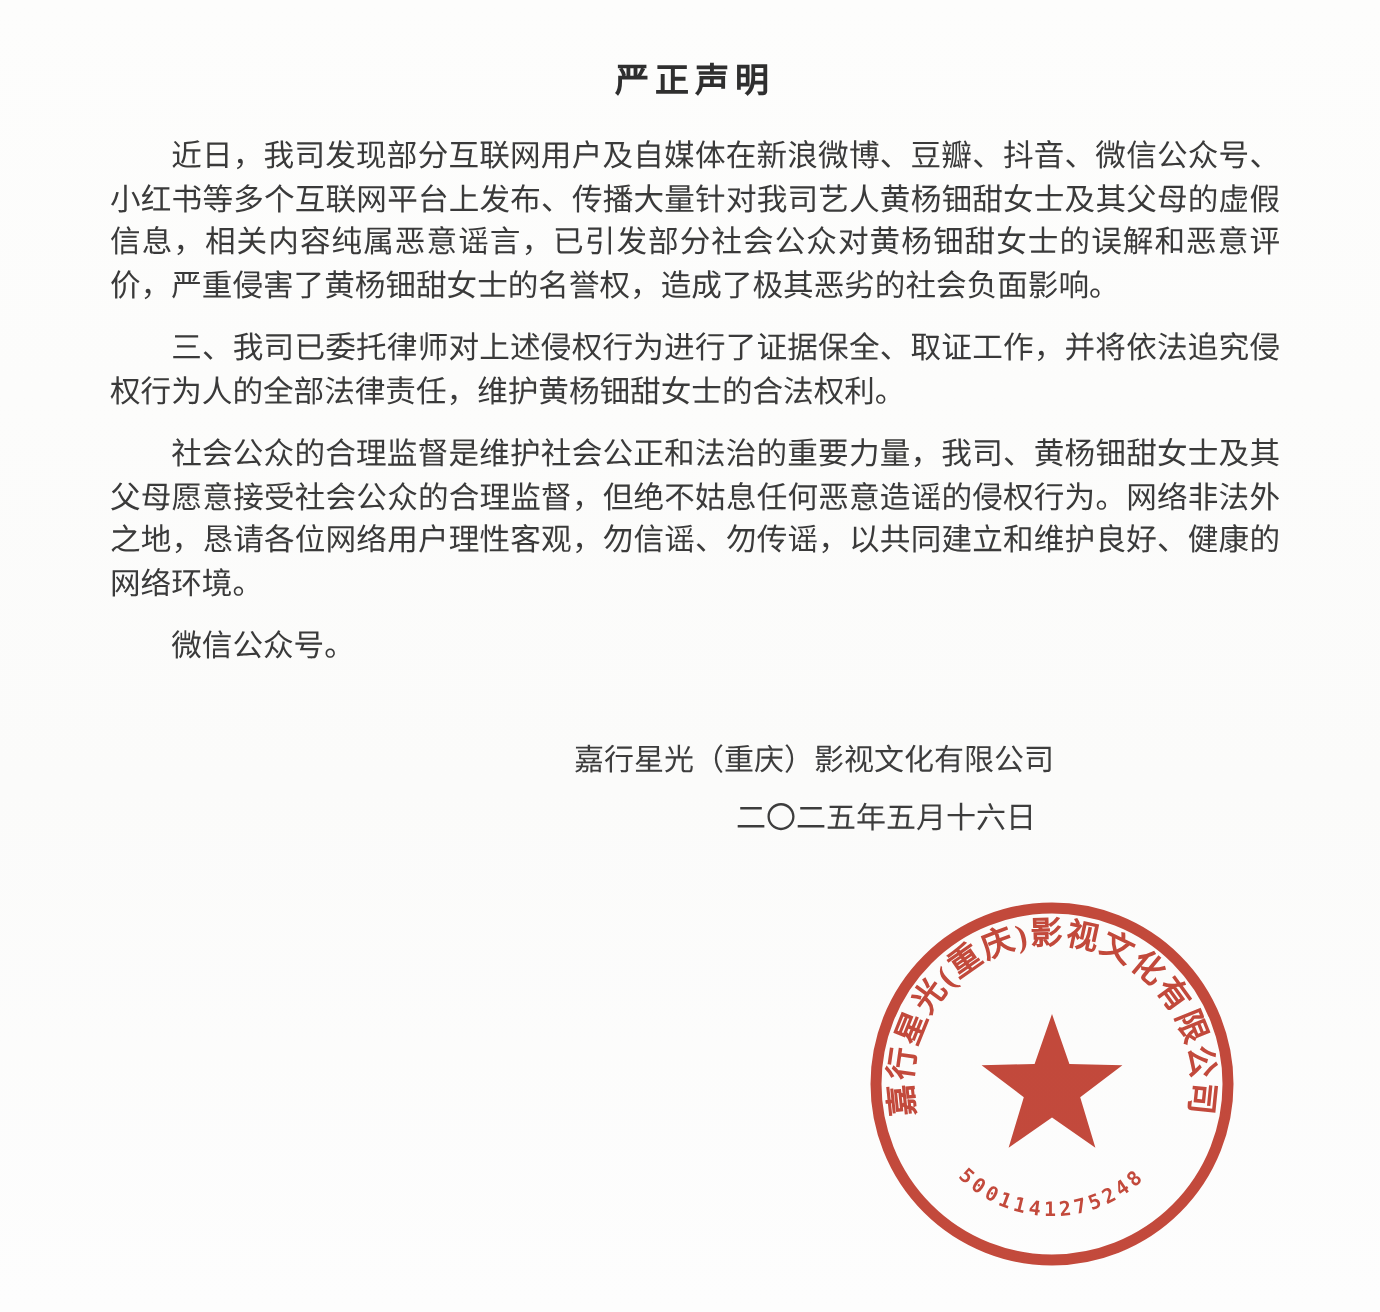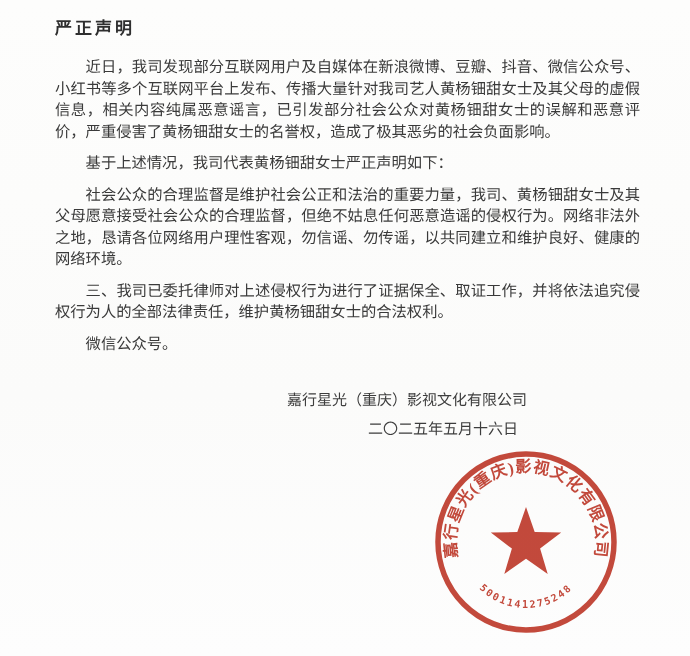--- a/index.html
+++ b/index.html
@@ -12,22 +12,23 @@
     background: linear-gradient(180deg, #fdfdfc 0%, #fbfbfa 60%, #fdfdfd 100%);
     font-family: "Liberation Serif", "DejaVu Serif", serif;
     color: var(--ink);
     overflow: hidden;
   }
   .content { padding: 14px 50px 0 55px; }
   .doc-title {
     font-size: 17px;
     font-weight: bold;
     letter-spacing: 3px;
+    text-align: center;
     color: #2f2f2f;
-    margin: 0 0 17px 0;
+    margin: 12px 0 17px 0;
   }
   .para {
     font-size: 15.3px;
     line-height: 21.5px;
     text-align: justify;
     text-indent: 2em;
     margin: 0 0 10px 0;
     color: var(--ink);
   }
   .signature-block { position: relative; }
@@ -74,23 +75,22 @@
   }
   .seal-star { fill: var(--seal-red); }
 </style>
 </head>
 <body>
 
 <div class="page">
   <div class="content">
     <h1 class="doc-title">严正声明</h1>
     <p class="para">近日，我司发现部分互联网用户及自媒体在新浪微博、豆瓣、抖音、微信公众号、小红书等多个互联网平台上发布、传播大量针对我司艺人黄杨钿甜女士及其父母的虚假信息，相关内容纯属恶意谣言，已引发部分社会公众对黄杨钿甜女士的误解和恶意评价，严重侵害了黄杨钿甜女士的名誉权，造成了极其恶劣的社会负面影响。</p>
-    <p class="para">基于上述情况，我司代表黄杨钿甜女士严正声明如下：</p>
+    <p class="para">三、我司已委托律师对上述侵权行为进行了证据保全、取证工作，并将依法追究侵权行为人的全部法律责任，维护黄杨钿甜女士的合法权利。</p>
     <p class="para">社会公众的合理监督是维护社会公正和法治的重要力量，我司、黄杨钿甜女士及其父母愿意接受社会公众的合理监督，但绝不姑息任何恶意造谣的侵权行为。网络非法外之地，恳请各位网络用户理性客观，勿信谣、勿传谣，以共同建立和维护良好、健康的网络环境。</p>
-    <p class="para">三、我司已委托律师对上述侵权行为进行了证据保全、取证工作，并将依法追究侵权行为人的全部法律责任，维护黄杨钿甜女士的合法权利。</p>
     <p class="para">微信公众号。</p>
 
     <div class="signature-block">
       <div class="sig-company">嘉行星光（重庆）影视文化有限公司</div>
       <div class="sig-date">二〇二五年五月十六日</div>
     </div>
   </div>
 
   <svg class="seal" viewBox="0 0 192 192" xmlns="http://www.w3.org/2000/svg" aria-hidden="true">
     <defs>

